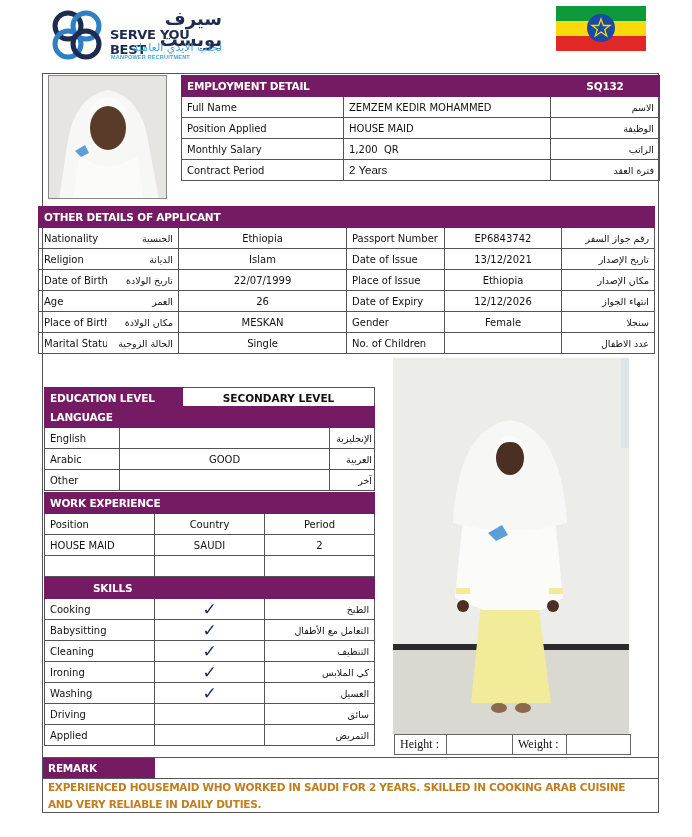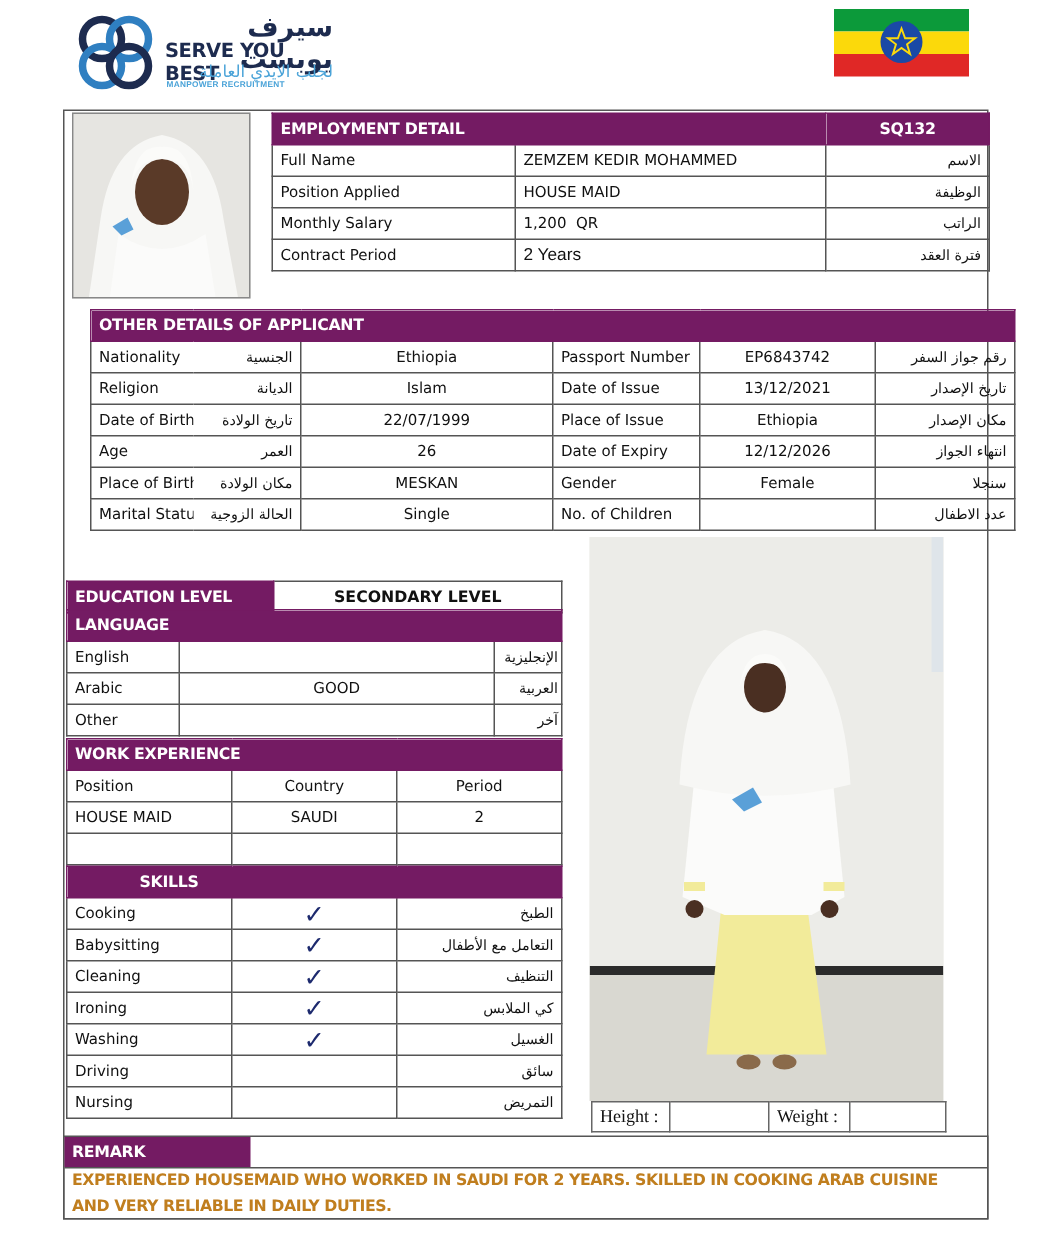--- a/index.html
+++ b/index.html
@@ -110,21 +110,21 @@
     <td class="r">الراتب</td>
   </tr>
   <tr>
     <td class="lbl">Contract Period</td>
     <td style="font-size:11.5px;">2 Years</td>
     <td class="r">فترة العقد</td>
   </tr>
 </tbody>
   </table>
 
-<table class="abs" style="left:60px; top:206px; width:616px;">
+<table class="abs" style="left:38px; top:206px; width:616px;">
   <colgroup>
       <col style="width:68px">
       <col style="width:72px">
       <col style="width:168px">
       <col style="width:98px">
       <col style="width:117px">
       <col style="width:93px">
     </colgroup>
   <tbody>
       <tr class="purple">
@@ -284,21 +284,21 @@
     <td class="lbl">Washing</td>
     <td class="c"><span class="check">✓</span></td>
     <td class="r">الغسيل</td>
   </tr>
   <tr>
     <td class="lbl">Driving</td>
     <td class="c"><span class="check"></span></td>
     <td class="r">سائق</td>
   </tr>
   <tr>
-    <td class="lbl">Nursing</td>
+    <td class="lbl">Applied</td>
     <td class="c"><span class="check"></span></td>
     <td class="r">التمريض</td>
   </tr>
 </tbody>
   </table>
 
 <div class="abs photo2">
   <svg width="236" height="376" viewBox="0 0 236 376">
     <rect width="236" height="376" fill="#ecece8"></rect>
     <rect x="0" y="290" width="236" height="86" fill="#d9d8d1"></rect>
@@ -334,16 +334,16 @@
       <tr>
     <td>Height :</td>
     <td></td>
     <td>Weight :</td>
     <td></td>
   </tr>
 </tbody>
   </table>
 
 <div class="abs" style="left:42px; top:757px; width:617px; height:56px; border:1px solid #555; border-top:1px solid #555;">
-  <div class="purple hdr-text" style="position:absolute; left:0; top:0; width:124px; height:20px; line-height:20px; padding-left:5px;">REMARK</div>
+  <div class="purple hdr-text" style="position:absolute; left:0; top:0; width:112px; height:20px; line-height:20px; padding-left:5px;">REMARK</div>
   <div style="position:absolute; left:0; top:20px; width:615px; border-top:1px solid #555;"></div>
   <div class="remark-body" style="position:absolute; left:0; top:21px; width:615px; white-space:normal;">EXPERIENCED HOUSEMAID WHO WORKED IN SAUDI FOR 2 YEARS. SKILLED IN COOKING ARAB CUISINE AND VERY RELIABLE IN DAILY DUTIES.</div>
 </div>
 
 </body></html>

